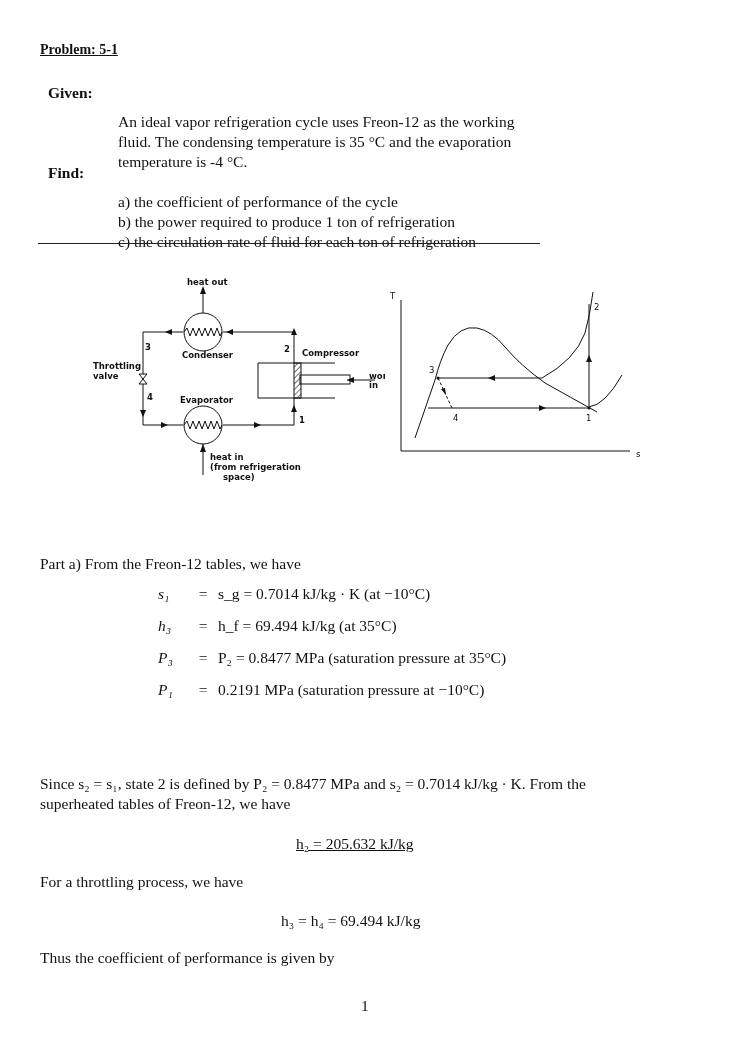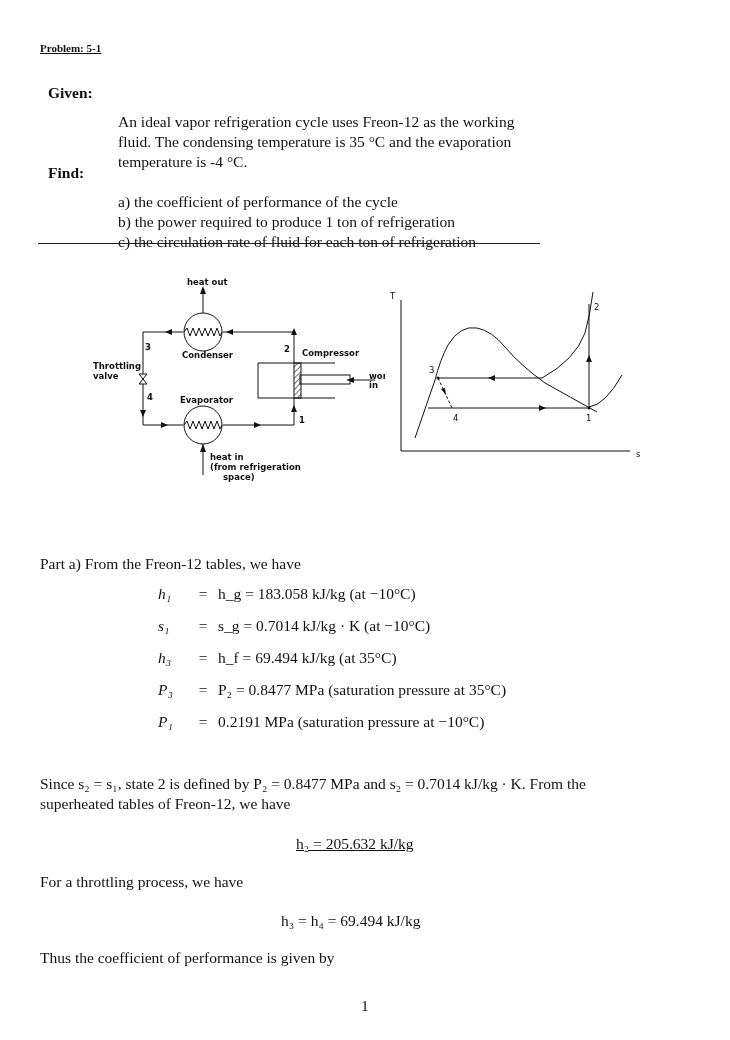--- a/index.html
+++ b/index.html
@@ -1,20 +1,20 @@
 <!DOCTYPE html>
 <html><head>
 <meta charset="utf-8">
 <style>
   html, body { margin: 0; padding: 0; background: #ffffff; }
   body { width: 730px; height: 1040px; position: relative; overflow: hidden;
          font-family: "DejaVu Serif", "Liberation Serif", serif; color: #111; }
   .serif { font-family: "Liberation Serif", "DejaVu Serif", serif; }
   .abs { position: absolute; }
-  .title { left: 40px; top: 42px; font-size: 11px; font-weight: bold; text-decoration: underline; }
+  .title { left: 40px; top: 42px; font-size: 14px; font-weight: bold; text-decoration: underline; }
   .lbl { font-weight: bold; font-size: 15.5px; }
   .txt { font-size: 15.5px; line-height: 20px; margin-top: 28px; }
   .rule { left: 38px; top: 243px; width: 502px; height: 1px; background: #222; }
   .eq-table { position: absolute; left: 158px; top: 578px; font-size: 15.5px; border-collapse: collapse; }
   .eq-table td { padding: 0; height: 32px; vertical-align: middle; white-space: nowrap; }
   .eq-table td.lhs { width: 30px; font-style: italic; }
   .eq-table td.eqs { width: 30px; text-align: center; }
   .diagram-lbl { font-family: "DejaVu Sans", sans-serif; font-size: 8.5px; font-weight: bold; fill: #111; }
   .plot-lbl { font-family: "DejaVu Sans", sans-serif; font-size: 8.5px; fill: #111; }
 </style>
@@ -141,25 +141,20 @@
   <text class="plot-lbl" x="206" y="136">1</text>
   <text class="plot-lbl" x="214" y="25">2</text>
   <text class="plot-lbl" x="49" y="88">3</text>
   <text class="plot-lbl" x="73" y="136">4</text>
 </svg>
 
 <div class="abs txt serif" style="left:40px;top:526px;">Part a) From the Freon-12 tables, we have</div>
 
 <table class="eq-table serif">
   <tbody>
-      <tr>
-    <td class="lhs">h₁</td>
-    <td class="eqs">=</td>
-    <td>h_g = 183.058 kJ/kg   (at −10°C)</td>
-  </tr>
   <tr>
     <td class="lhs">s₁</td>
     <td class="eqs">=</td>
     <td>s_g = 0.7014 kJ/kg · K   (at −10°C)</td>
   </tr>
   <tr>
     <td class="lhs">h₃</td>
     <td class="eqs">=</td>
     <td>h_f = 69.494 kJ/kg   (at 35°C)</td>
   </tr>

